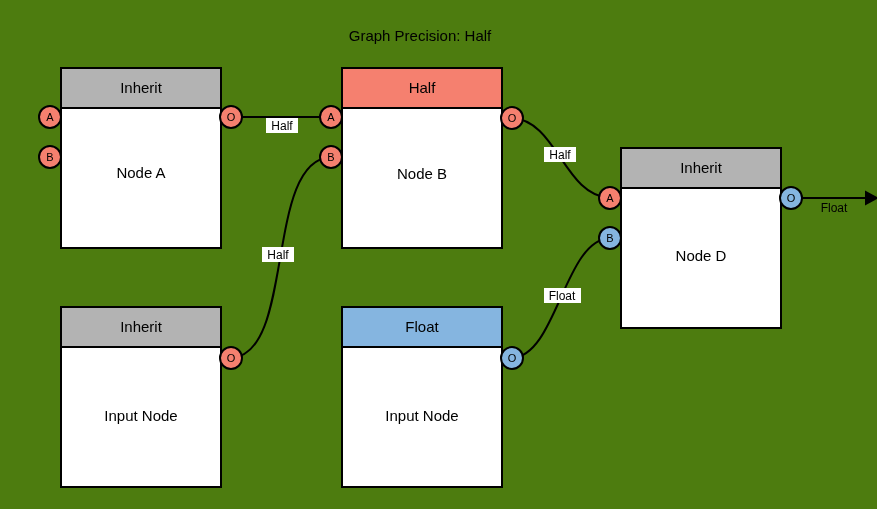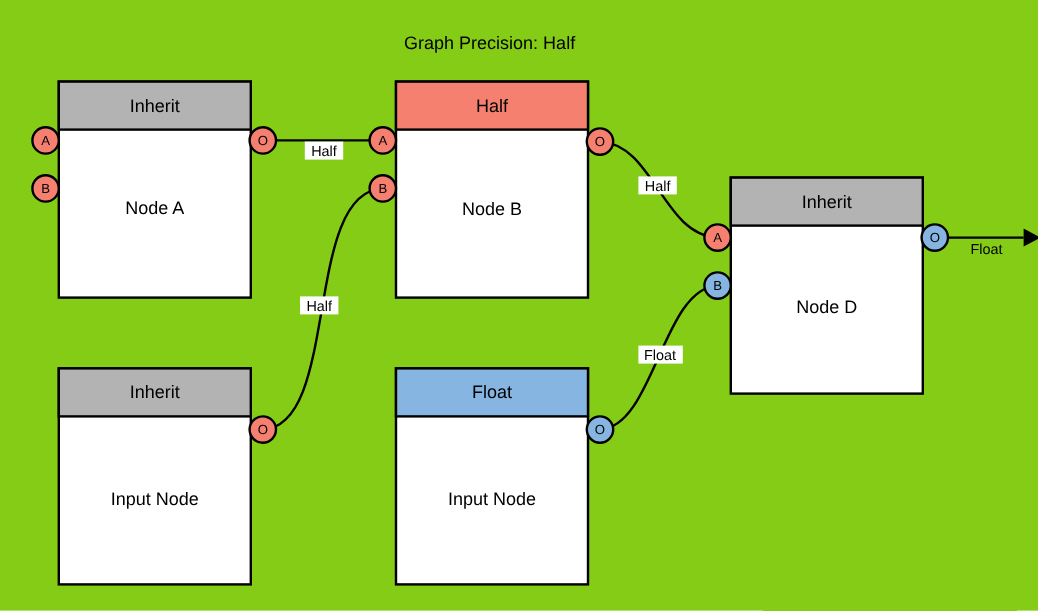--- a/index.html
+++ b/index.html
@@ -4,23 +4,24 @@
 <style>
   html, body {
     margin: 0;
     padding: 0;
     background: #ffffff;
   }
   .canvas-wrap {
     position: relative;
     width: 865px;
     height: 509px;
-    background: #84cc16;
+    background: #4d7c0f;
     overflow: hidden;
     font-family: "Liberation Sans", sans-serif;
+    padding-left: 12px;
   }
   svg text {
     font-family: "Liberation Sans", sans-serif;
     fill: #000000;
   }
   .title-text     { font-size: 15px; }
   .header-text    { font-size: 15px; }
   .node-label     { font-size: 15px; }
   .edge-label     { font-size: 12px; }
   .port-letter    { font-size: 11px; }

